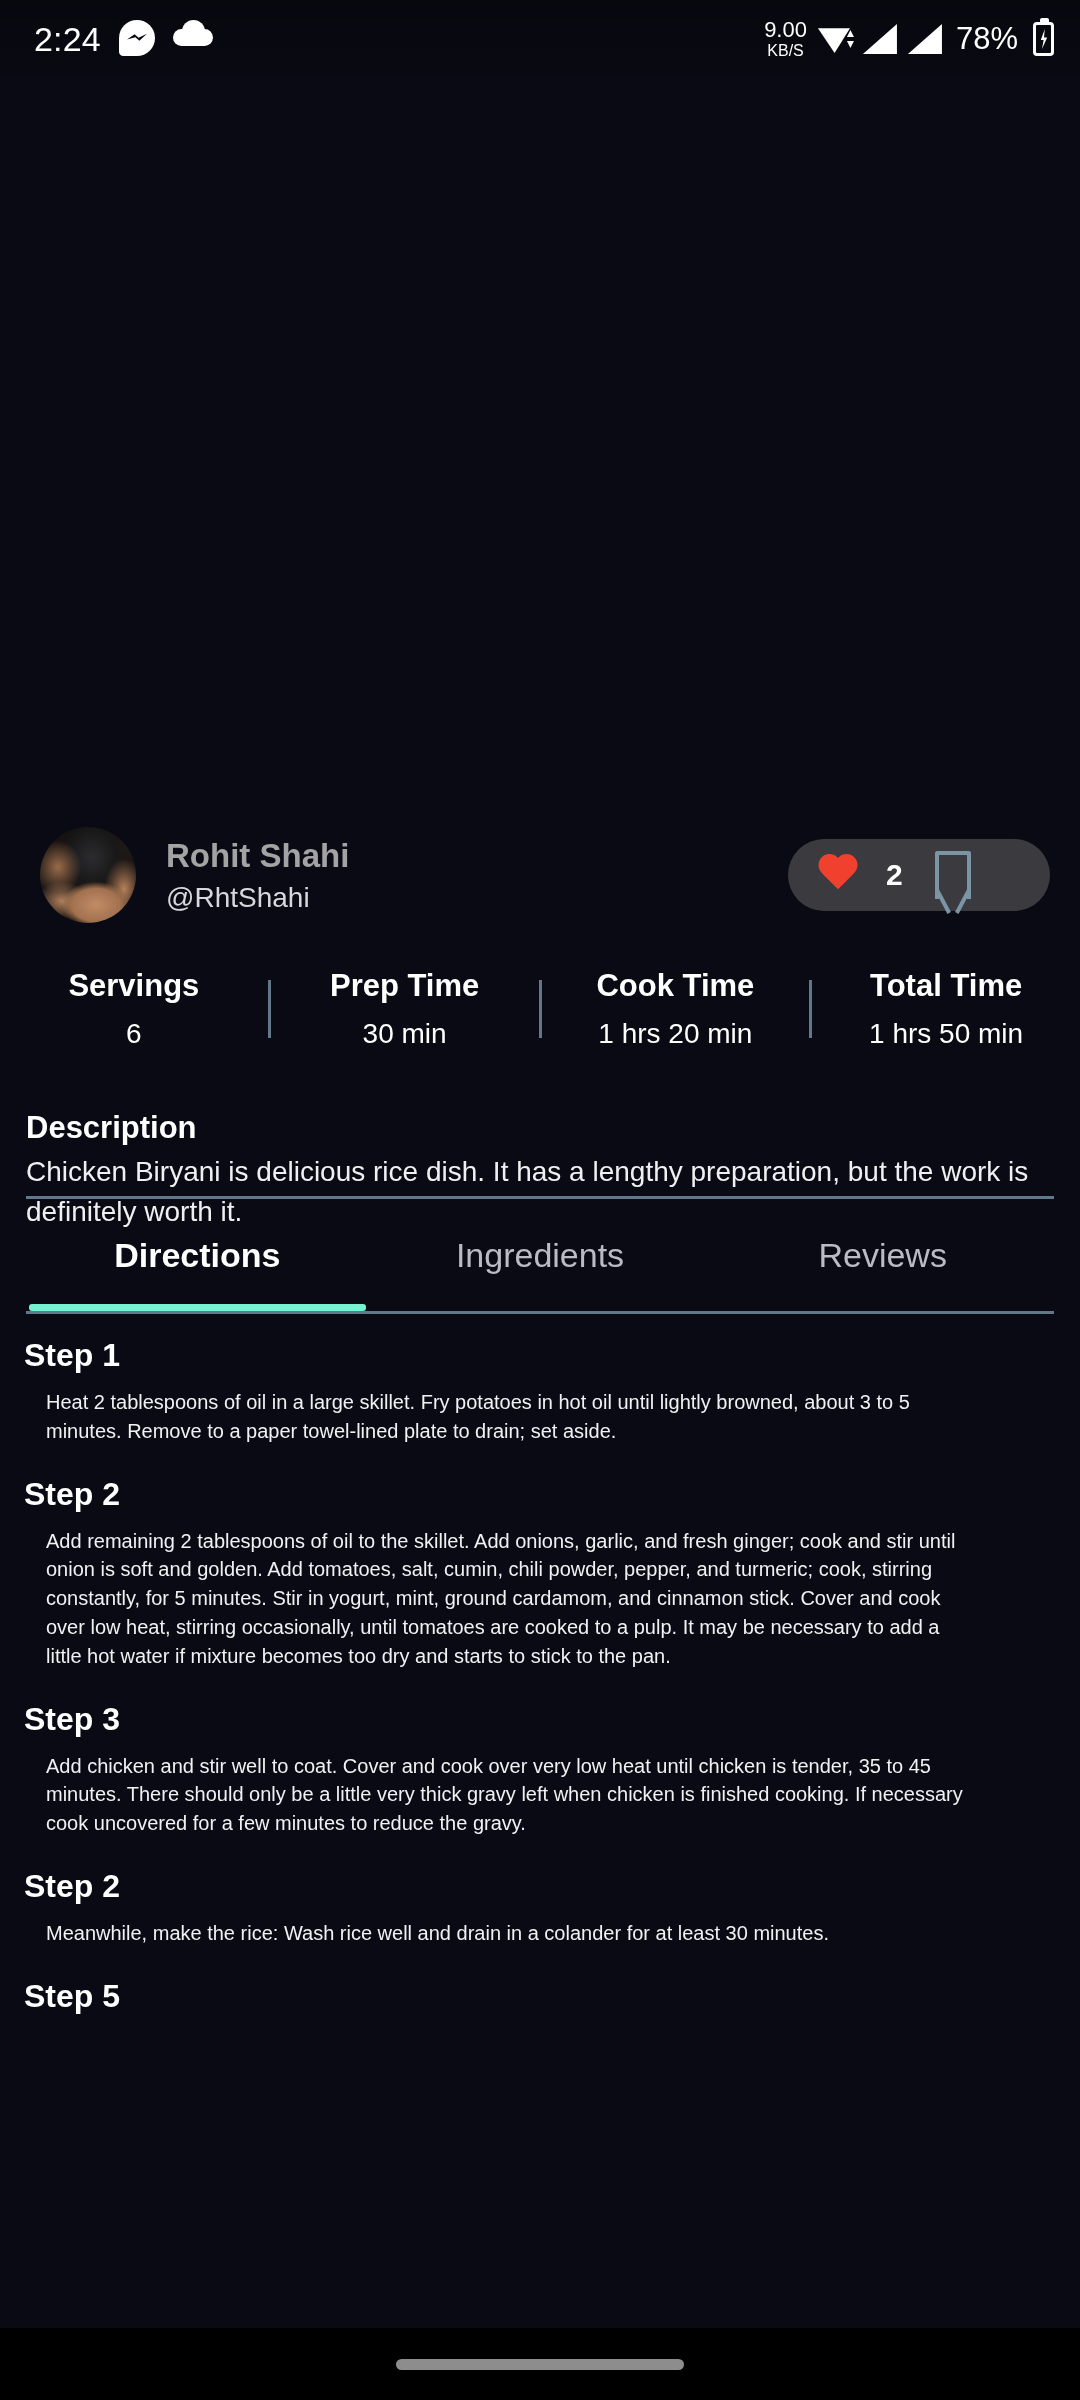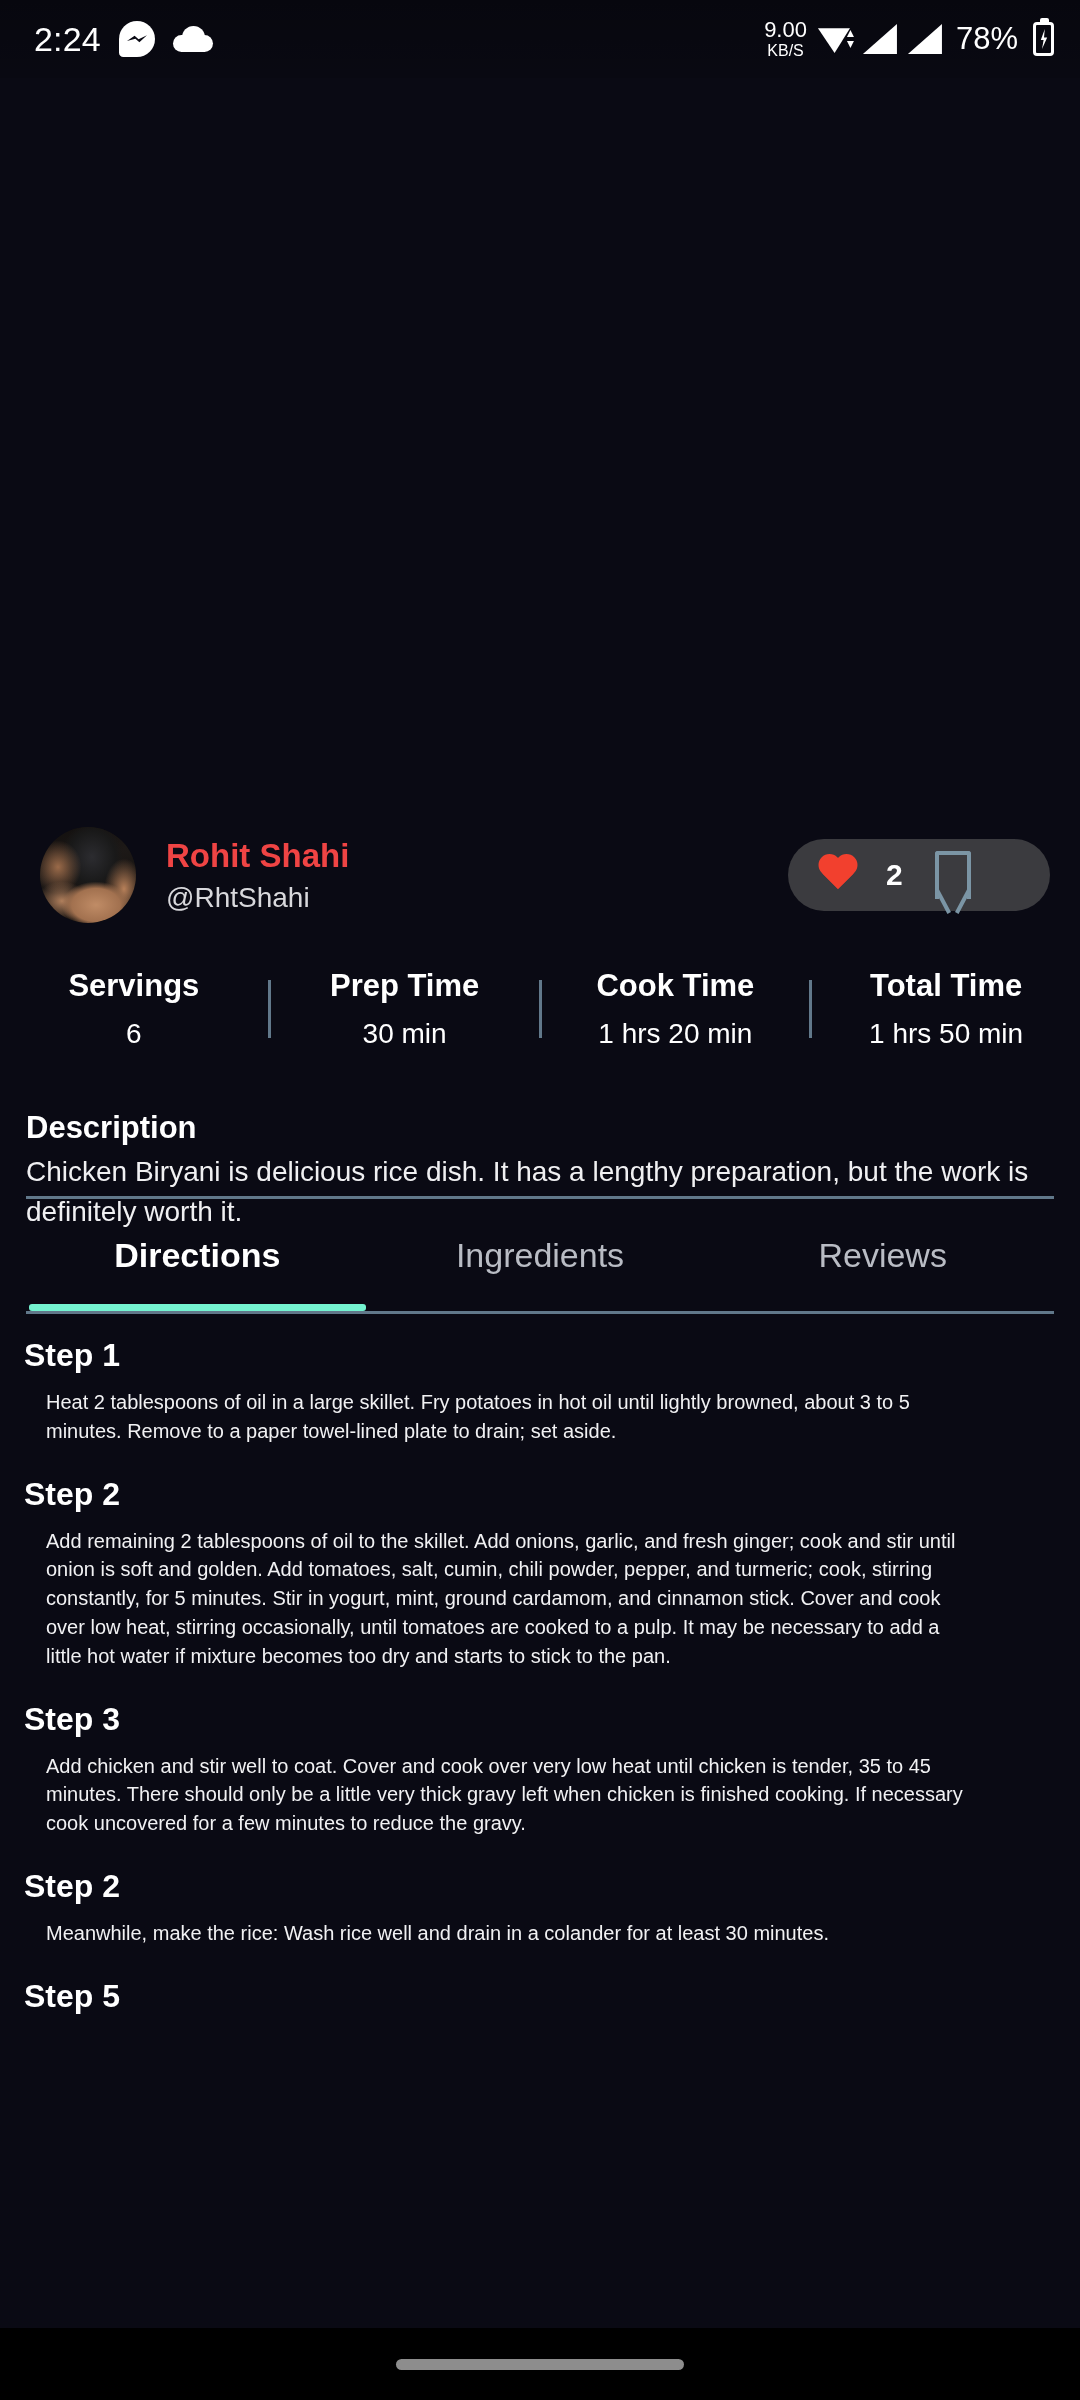--- a/index.html
+++ b/index.html
@@ -27,21 +27,21 @@
     width: 1080px;
     height: 78px;
     display: flex;
     align-items: center;
     justify-content: space-between;
     padding: 0 26px 0 34px;
     z-index: 40;
     color: #fff;
     background: linear-gradient(180deg, rgba(0,0,0,0.30) 0%, rgba(0,0,0,0.10) 100%);
   }
-  .sb-left { display: flex; align-items: center; gap: 18px; }
+  .sb-left { display: flex; align-items: flex-start; gap: 18px; }
   .sb-clock { font-size: 34px; font-weight: 400; letter-spacing: .2px; color: #fff; }
   .sb-right { display: flex; align-items: center; gap: 11px; }
 
   .msgr-icon {
     width: 36px; height: 36px;
     border-radius: 50% 50% 50% 12%;
     background: #fff;
     position: relative;
   }
   .msgr-icon::after {
@@ -251,21 +251,21 @@
     position: absolute; inset: 0;
     background:
       radial-gradient(ellipse 44px 30px at 56px 78px, #c08c66 0%, #a2714f 55%, rgba(162,113,79,0) 78%),
       radial-gradient(ellipse 34px 26px at 22px 74px, #b07f5c 0%, rgba(176,127,92,0) 76%),
       radial-gradient(ellipse 26px 40px at 84px 62px, #b78059 0%, rgba(183,128,89,0) 76%),
       radial-gradient(ellipse 30px 34px at 18px 40px, #9a6a49 0%, rgba(154,106,73,0) 78%),
       radial-gradient(ellipse 36px 40px at 52px 30px, #2c2c30 0%, #191919 65%, rgba(25,25,25,0) 85%),
       linear-gradient(160deg, #120f0e 0%, #1d1917 40%, #0d0b0a 100%);
   }
   .author-names { margin-left: 30px; display: flex; flex-direction: column; gap: 7px; }
-  .author-name { font-size: 33px; font-weight: bold; color: #ef4444; }
+  .author-name { font-size: 33px; font-weight: bold; color: #a3a3a3; }
   .author-handle { font-size: 28px; color: #d8d8dc; }
 
   .action-pill {
     margin-left: auto;
     height: 72px;
     min-width: 262px;
     border-radius: 36px;
     background: #3b3b3f;
     display: flex;
     align-items: center;

